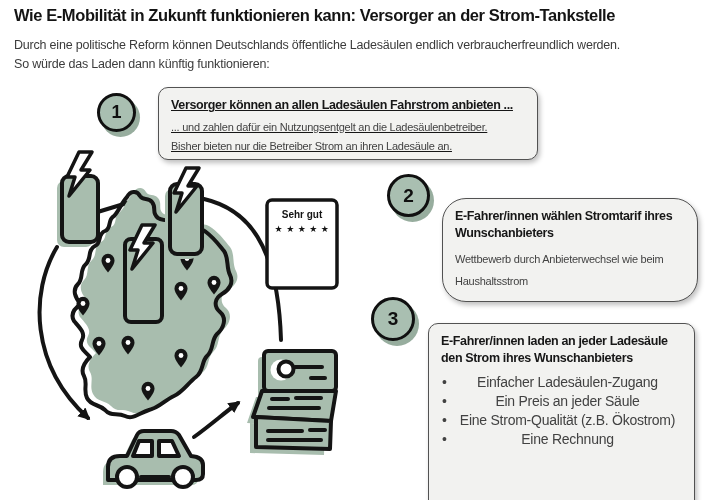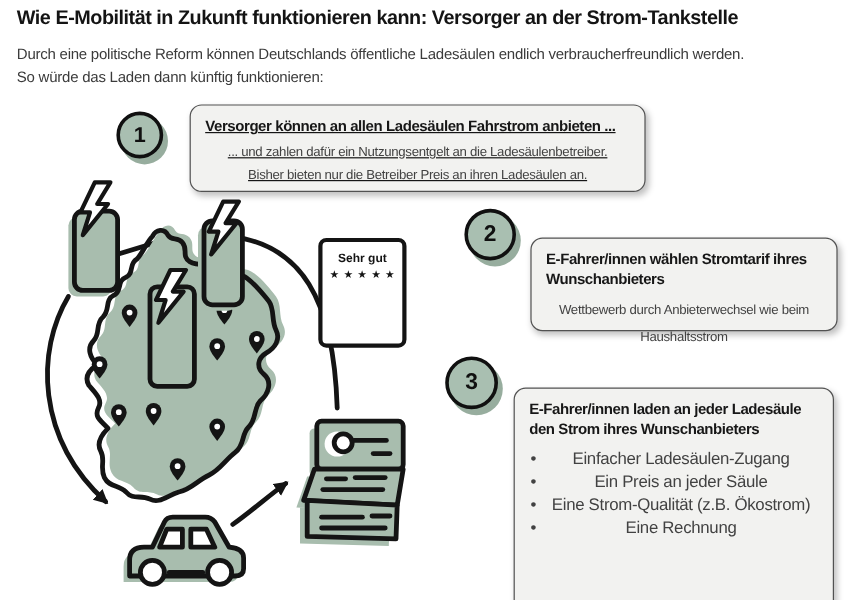--- a/index.html
+++ b/index.html
@@ -41,27 +41,27 @@
   .step-box{
     z-index:2;
     background:#f2f2f0;
     border:1.5px solid #525252;
     border-radius:10px;
     box-shadow:2px 3px 5px rgba(0,0,0,0.25);
     padding:9px 12px;
     box-sizing:border-box;
   }
   .b1{left:158px; top:87px;  width:380px; height:73px;text-decoration:underline;}
-  .b2{left:442px; top:198px; width:256px; height:78px;}
+  .b2{left:442px; top:198px; width:256px; height:104px;border-radius:24px;}
   .b3{left:428px; top:323px; width:267px; height:188px;}
 
   .box-title{font-weight:bold; font-size:12.5px; letter-spacing:-0.35px;
     line-height:17px; color:#171717; white-space:nowrap;}
   .box-body{margin-top:4px; font-size:11px; letter-spacing:-0.25px;
-    color:#424242; line-height:19px; white-space:nowrap;text-align:center;}
+    color:#424242; line-height:19px; white-space:nowrap;}
   .b2 .box-body{line-height:22px; margin-top:6px;}
   .bullet-list{margin-top:6px;}
   .bullet-item{font-size:14px; letter-spacing:-0.25px; color:#424242;
     line-height:19px; white-space:nowrap; padding-left:12px; position:relative;text-align:center;}
   .bullet-item::before{content:"\2022"; position:absolute; left:1px; color:#424242;}
 </style>
 </head>
 <body>
 
 <div class="canvas">
@@ -172,21 +172,21 @@
 
   <div class="abs step-circle c1">
     <span>1</span>
   </div>
   <div class="abs step-box b1">
     <div class="box-title">
       <div>Versorger können an allen Ladesäulen Fahrstrom anbieten ...</div>
     </div>
     <div class="box-body">
       <div>... und zahlen dafür ein Nutzungsentgelt an die Ladesäulenbetreiber.</div>
-      <div>Bisher bieten nur die Betreiber Preis an ihren Ladesäulen an.</div>
+      <div>Bisher bieten nur die Betreiber Strom an ihren Ladesäule an.</div>
     </div>
   </div>
 
   <div class="abs step-circle c2">
     <span>2</span>
   </div>
   <div class="abs step-box b2">
     <div class="box-title">
       <div>E-Fahrer/innen wählen Stromtarif ihres</div>
       <div>Wunschanbieters</div>

